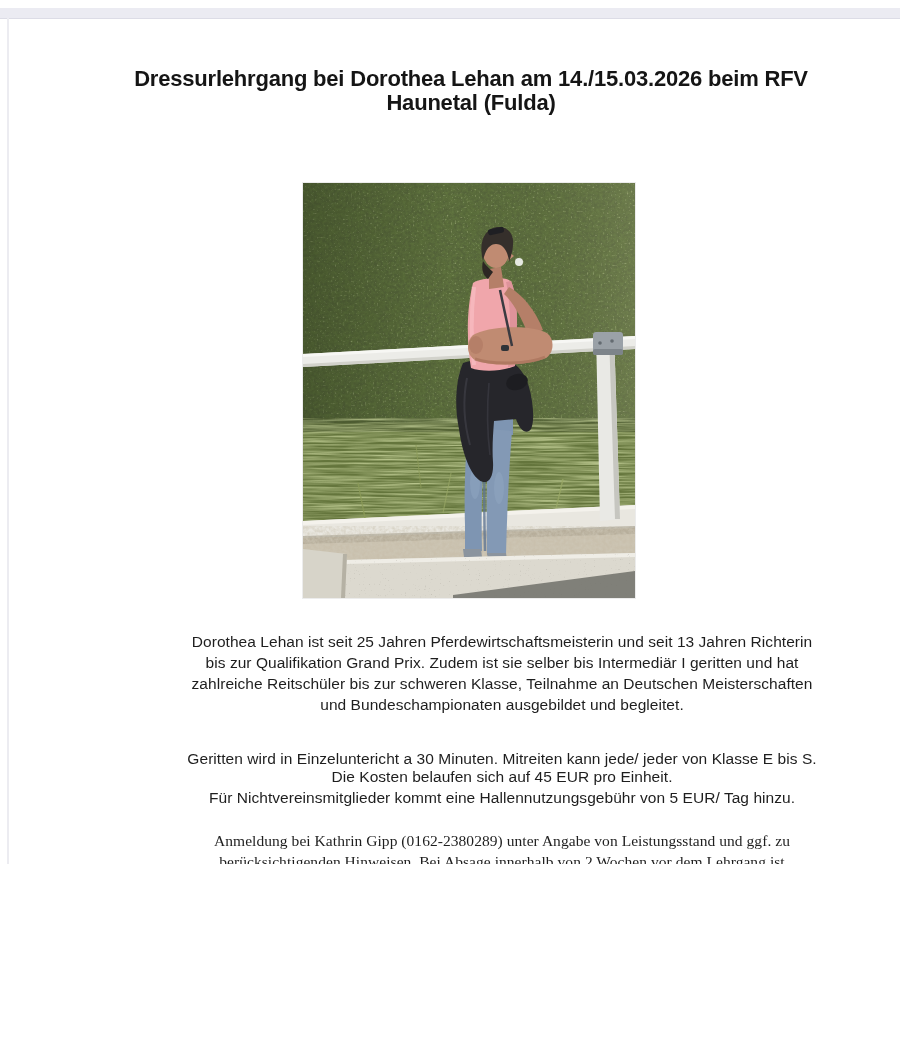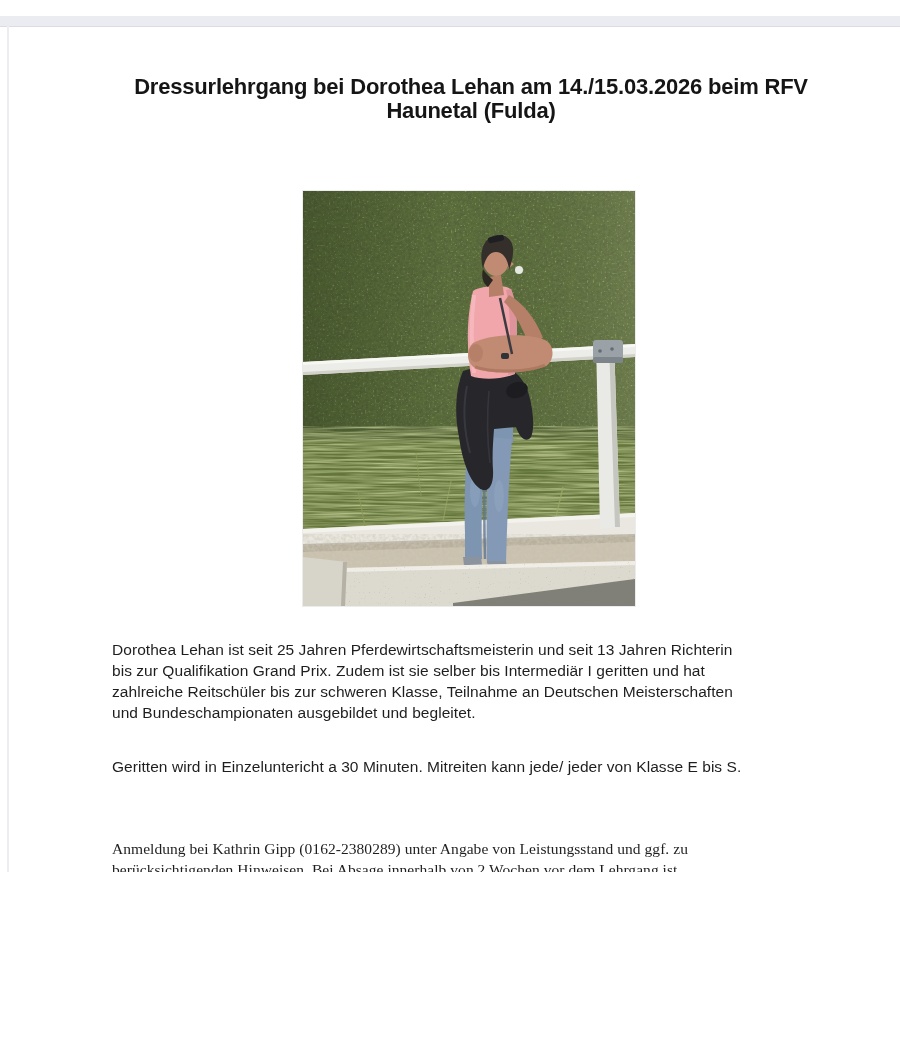--- a/index.html
+++ b/index.html
@@ -1,17 +1,17 @@
 <!DOCTYPE html>
 <html><head>
 <meta charset="utf-8">
 <style>
   html,body { margin:0; padding:0; background:#ffffff; }
   .page {
-    position:relative; width:900px; height:856px; margin:16px auto;
+    position:relative; width:900px; height:856px; margin:8px auto;
     background:#ffffff; overflow:hidden;
     font-family:"Liberation Sans", sans-serif;
   }
   .top-strip {
     position:absolute; left:0; top:0; width:900px; height:10px;
     background:#ebebf2; border-bottom:1px solid #dcdce6;
   }
   .left-edge {
     position:absolute; left:7px; top:10px; bottom:0; width:2px;
     background:#ececf1;
@@ -23,21 +23,21 @@
     text-align:center; white-space:pre-line;
   }
   .photo-frame {
     position:absolute; left:303px; top:175px; width:332px; height:415px;
     outline:1px solid #ececec;
   }
   .photo-frame svg { display:block; }
   .para {
     position:absolute; left:112px; width:780px;
     font-size:15.5px; line-height:21px; letter-spacing:0.05px;
-    color:#1e1e1e; white-space:pre-line; margin:0;
+    color:#1e1e1e; white-space:pre-line; margin:0;text-align:center;
   }
   .para-1 { top:623px; }
   .para-2 { top:740px; }
   .para-3 { top:758px; }
   .para-4 { top:822px;font-family:Liberation Serif, serif; }
 </style>
 </head>
 <body>
 
 <div class="page">
@@ -190,17 +190,19 @@
         <polygon points="150,412 332,388 332,415 150,415" fill="#75756f" opacity="0.9"></polygon>
       </g>
     </svg>
   </div>
 
   <p class="para para-1">Dorothea Lehan ist seit 25 Jahren Pferdewirtschaftsmeisterin und seit 13 Jahren Richterin
 bis zur Qualifikation Grand Prix. Zudem ist sie selber bis Intermediär I geritten und hat
 zahlreiche Reitschüler bis zur schweren Klasse, Teilnahme an Deutschen Meisterschaften
 und Bundeschampionaten ausgebildet und begleitet.</p>
   <p class="para para-2">Geritten wird in Einzeluntericht a 30 Minuten. Mitreiten kann jede/ jeder von Klasse E bis S.</p>
+  <p class="para para-3">Die Kosten belaufen sich auf 45 EUR pro Einheit.
+Für Nichtvereinsmitglieder kommt eine Hallennutzungsgebühr von 5 EUR/ Tag hinzu.</p>
   <p class="para para-4">Anmeldung bei Kathrin Gipp (0162-2380289) unter Angabe von Leistungsstand und ggf. zu
 berücksichtigenden Hinweisen. Bei Absage innerhalb von 2 Wochen vor dem Lehrgang ist
 eigenständig für Ersatz zu sorgen oder der Lehrgang voll zu bezahlen.</p>
 
 </div>
 
 </body></html>

